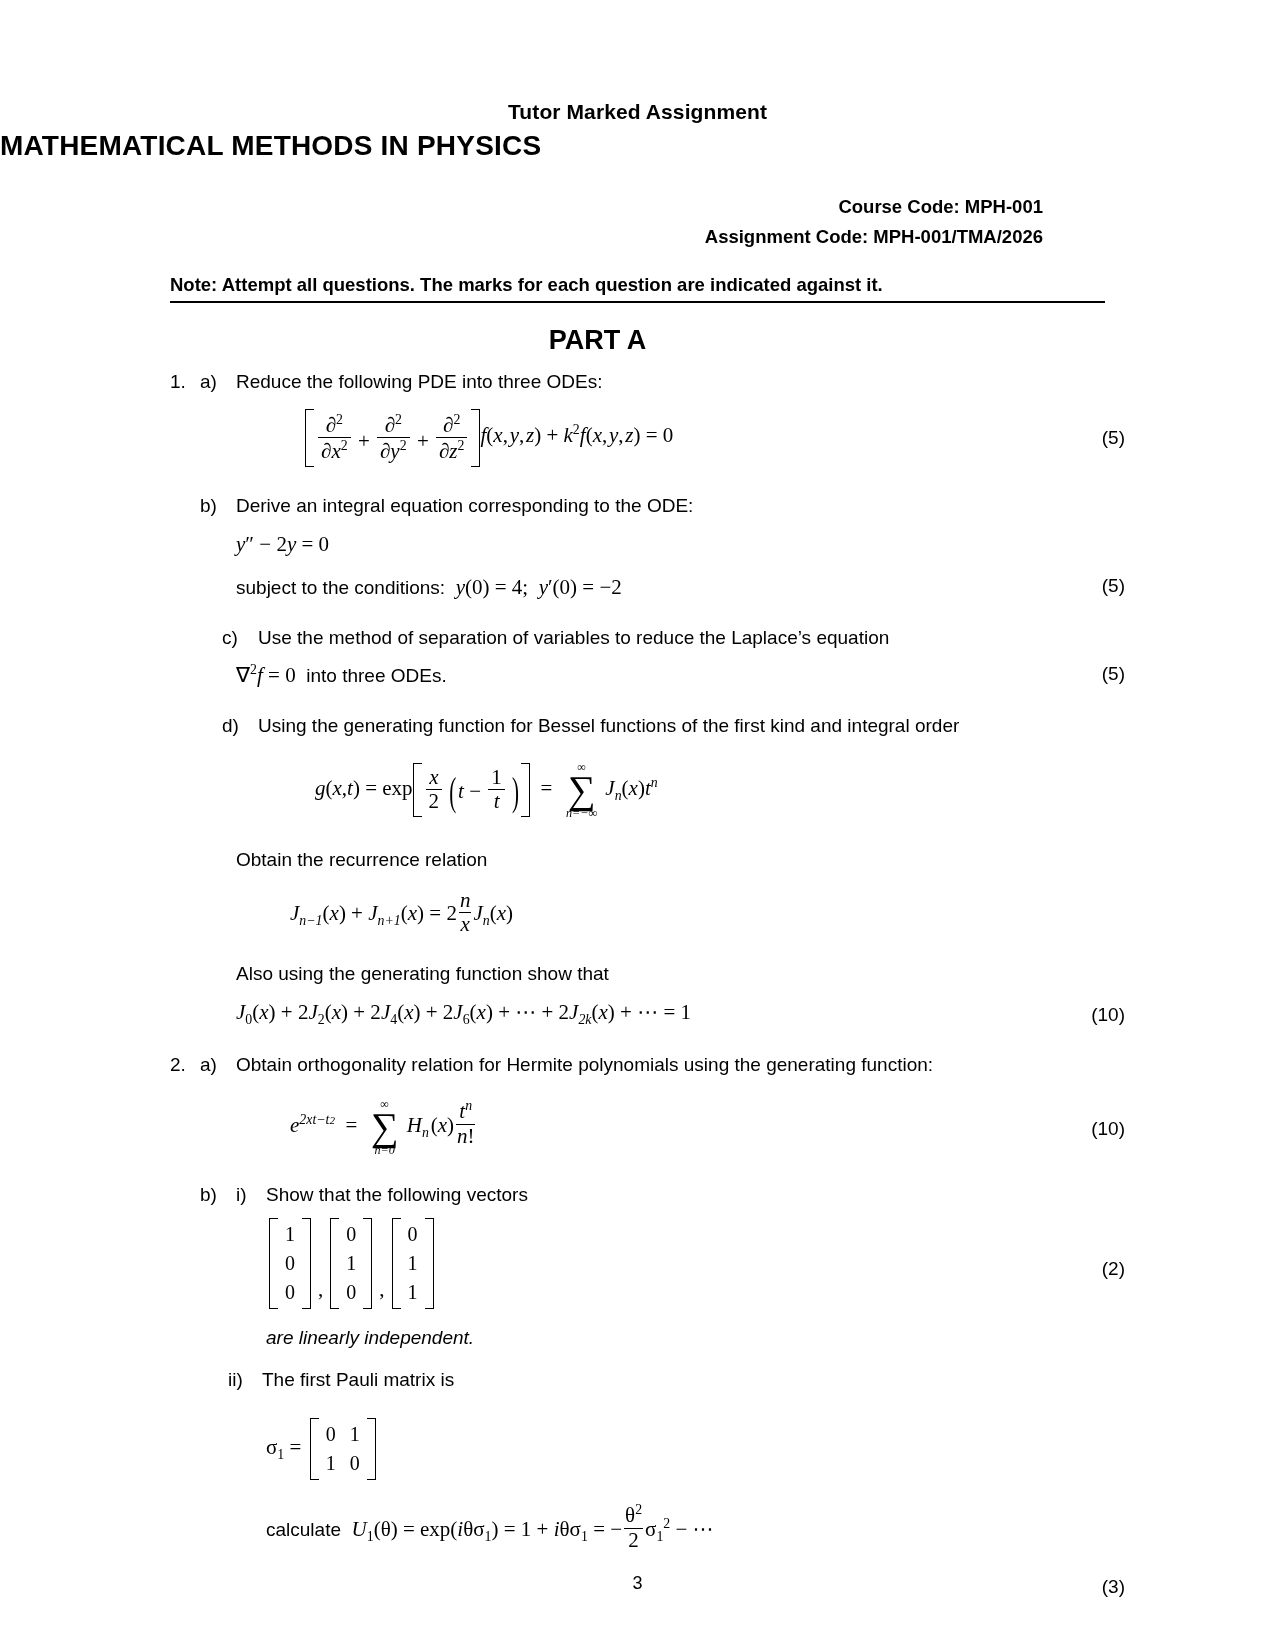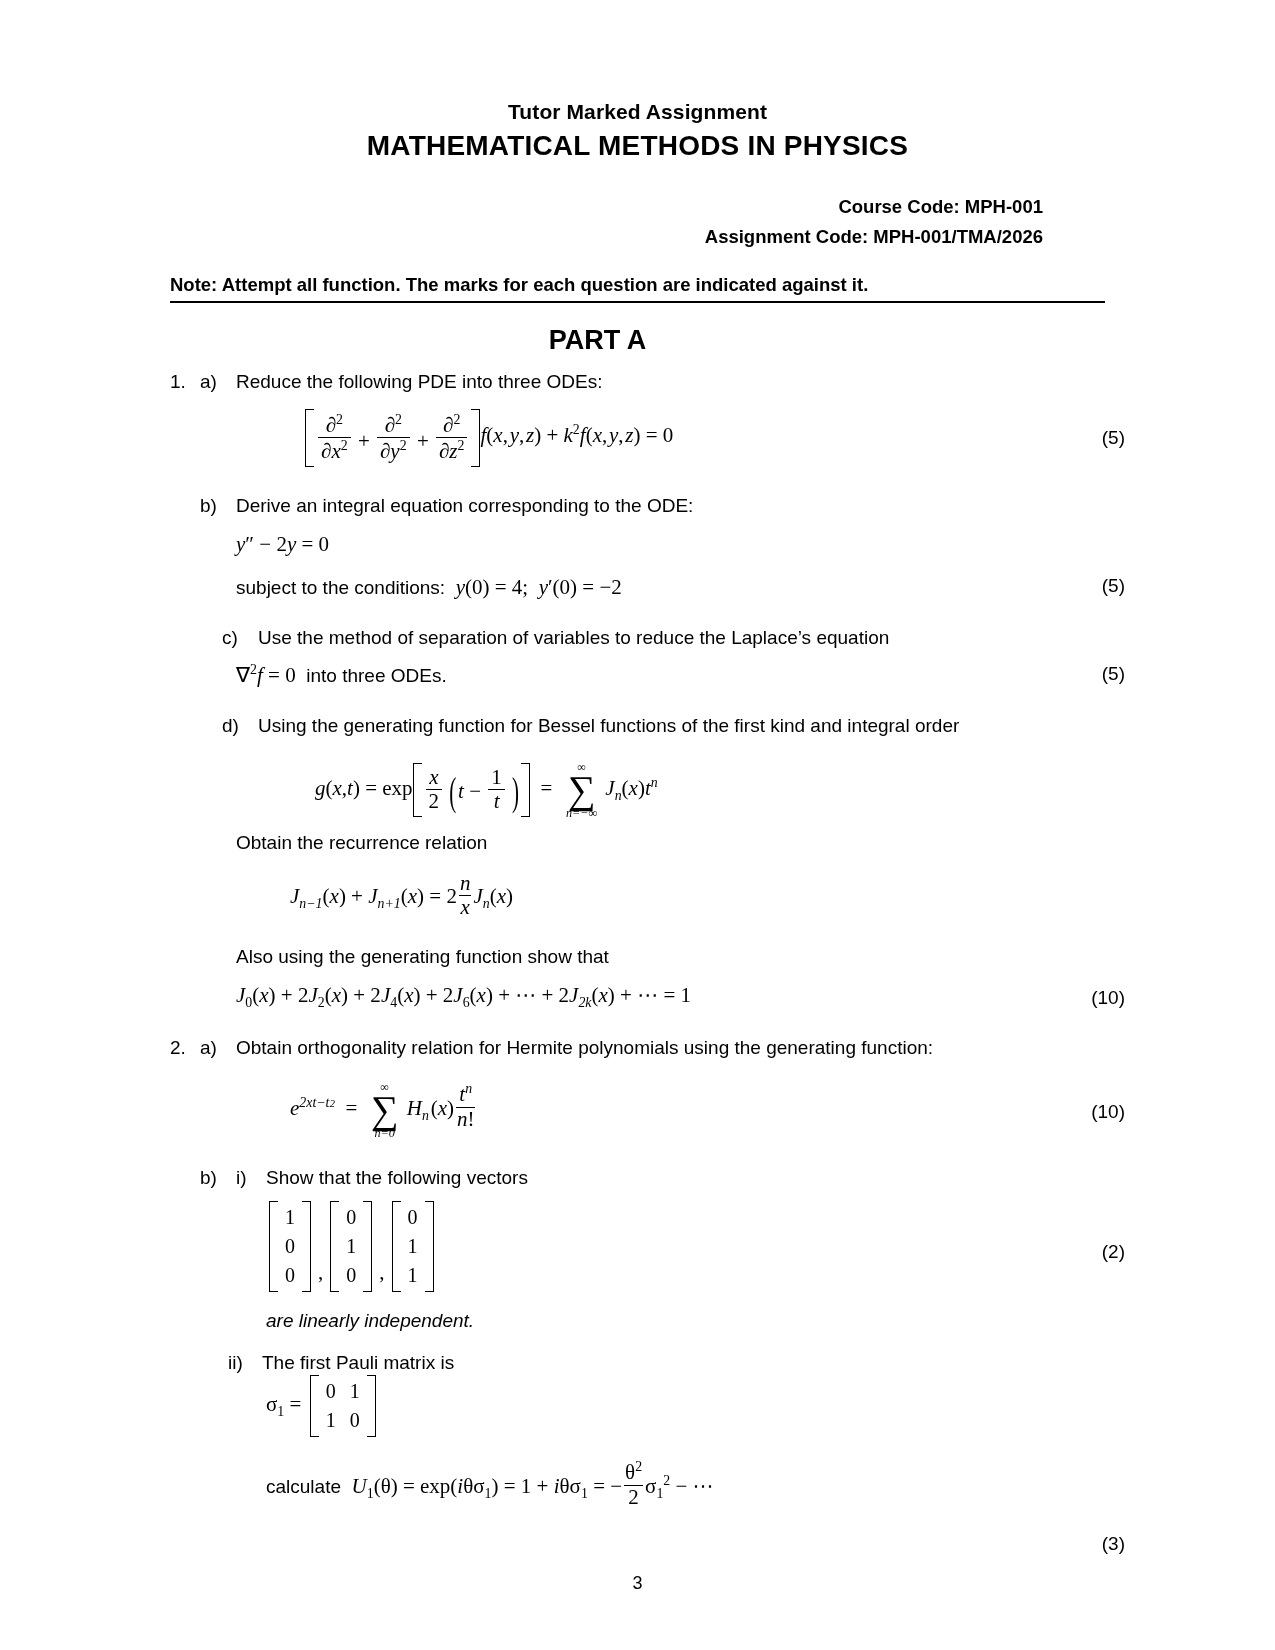--- a/index.html
+++ b/index.html
@@ -26,21 +26,21 @@
   
   .hdr-line1 {
     text-align: center;
     font-weight: bold;
     font-size: 21px;
     margin: 0;
     padding-top: 100px;
     letter-spacing: .1px;
   }
   .hdr-line2 {
-    text-align: center;
+    text-align: left;
     font-weight: bold;
     font-size: 28px;
     margin: 6px 0 0 0;
     letter-spacing: .2px;
   }
   .meta {
     text-align: right;
     font-weight: bold;
     font-size: 18.5px;
     padding-right: 232px;
@@ -257,21 +257,21 @@
 
   <div class="hdr-line1">Tutor Marked Assignment</div>
   <div class="hdr-line2">MATHEMATICAL METHODS IN PHYSICS</div>
 
   <div class="meta">
     <div>Course Code: MPH-001</div>
     <div>Assignment Code: MPH-001/TMA/2026</div>
   </div>
 
   <div class="note-wrap">
-    <div class="note">Note: Attempt all function. The marks for each question are indicated against it.</div>
+    <div class="note">Note: Attempt all questions. The marks for each question are indicated against it.</div>
   </div>
 
   <div class="part-title">PART A</div>
 
   <div class="content">
 
     <div class="qrow rel">
       <div class="qnum">1.</div>
       <div class="qlet">a)</div>
       <div class="qtext">Reduce the following PDE into three ODEs:</div>
@@ -342,21 +342,21 @@
         &nbsp;=&nbsp;
         <span class="sum">
           <span class="lim" style="font-style:normal;">∞</span>
           <span class="sig">∑</span>
           <span class="lim"><span class="mi">n</span>=−∞</span>
         </span>
         <span class="mi">J</span><sub class="s">n</sub>(<span class="mi">x</span>)<span class="mi">t</span><sup class="s">n</sup>
       </span>
     </div>
 
-    <div class="subtext" style="margin-top:11px;">Obtain the recurrence relation</div>
+    <div class="subtext" style="margin-top:28px;">Obtain the recurrence relation</div>
 
     <div class="eqline ml4" style="margin-top:16px;margin-left:120px;">
       <span class="math">
         <span class="mi">J</span><sub class="s">n−1</sub>(<span class="mi">x</span>) + <span class="mi">J</span><sub class="s">n+1</sub>(<span class="mi">x</span>) = 2<span class="frac tight"><span class="num"><span class="mi">n</span></span><span class="den"><span class="mi">x</span></span></span><span class="mi">J</span><sub class="s">n</sub>(<span class="mi">x</span>)
       </span>
     </div>
 
     <div class="subtext" style="margin-top:24px;">Also using the generating function show that</div>
 
     <div class="eqline rel" style="margin-top:12px;margin-left:66px;">
@@ -447,21 +447,21 @@
     </div>
 
     <div class="subtext2" style="margin-top:16px;">are linearly independent.</div>
 
     <div class="qrow rel" style="margin-top:16px;">
       <div class="qnum"></div>
       <div class="qlet" style="margin-left:28px;flex:0 0 34px;width:34px;">ii)</div>
       <div class="qtext">The first Pauli matrix is</div>
     </div>
 
-    <div class="eqline" style="margin-top:0;margin-left:96px;">
+    <div class="eqline" style="margin-top:26px;margin-left:96px;">
       <span class="math">σ<sub class="sn">1</sub> =</span>
       <span class="matrix">
         <table>
           <tbody>
               <tr>
             <td>0</td>
             <td>1</td>
           </tr>
           <tr>
             <td>1</td>

